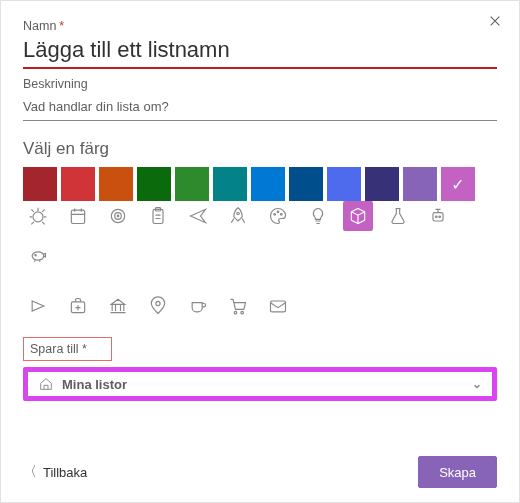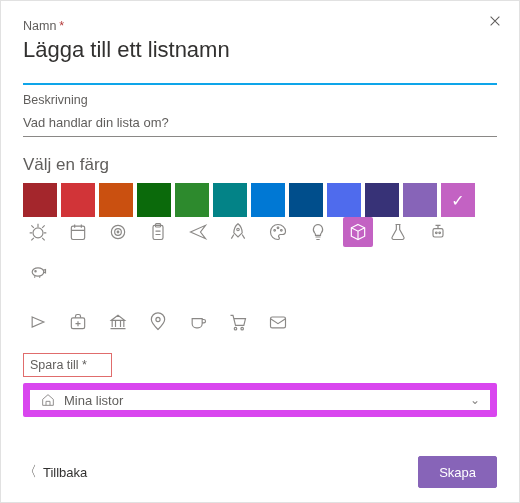--- a/index.html
+++ b/index.html
@@ -33,25 +33,25 @@
     color: #605e5c;
     margin-bottom: 4px;
   }
   .req {
     color: #b43a3a;
     margin-left: 3px;
   }
   .name-input {
     width: 100%;
     border: none;
-    border-bottom: 2px solid #0ea5e9;
+    border-bottom: 2px solid #b91c1c;
     font-size: 22px;
     font-weight: 400;
     color: #323130;
-    padding: 0 0 20px 0;
+    padding: 0 0 4px 0;
     outline: none;
     background: transparent;
   }
   .name-input::placeholder { color: #323130; }
   .desc-block { margin-top: 8px; }
   .desc-input {
     width: 100%;
     border: none;
     border-bottom: 1px solid #8a8886;
     font-size: 13px;
@@ -115,29 +115,30 @@
     color: #605e5c;
     margin-top: 16px;
     border: 1.5px solid #e06c6c;
     border-radius: 0;
     padding: 4px 24px 4px 6px;
   }
   .save-select {
     margin-top: 6px;
     width: 100%;
     height: 34px;
-    border: 7px solid #d946ef;
+    border: 5px solid #d946ef;
     border-radius: 2px;
     display: flex;
     align-items: center;
     padding: 0 10px;
     cursor: pointer;
     color: #605e5c;
     font-size: 13px;
     justify-content: space-between;
+    font-weight: bold;
   }
   .save-select .left { display: flex; align-items: center; gap: 8px; }
   .save-select svg { width: 16px; height: 16px; stroke: #8a8886; fill: none; stroke-width: 1.4; }
   .chev { color: #8a8886; font-size: 12px; }
   .footer {
     position: absolute;
     bottom: 14px;
     left: 22px;
     right: 22px;
     display: flex;

